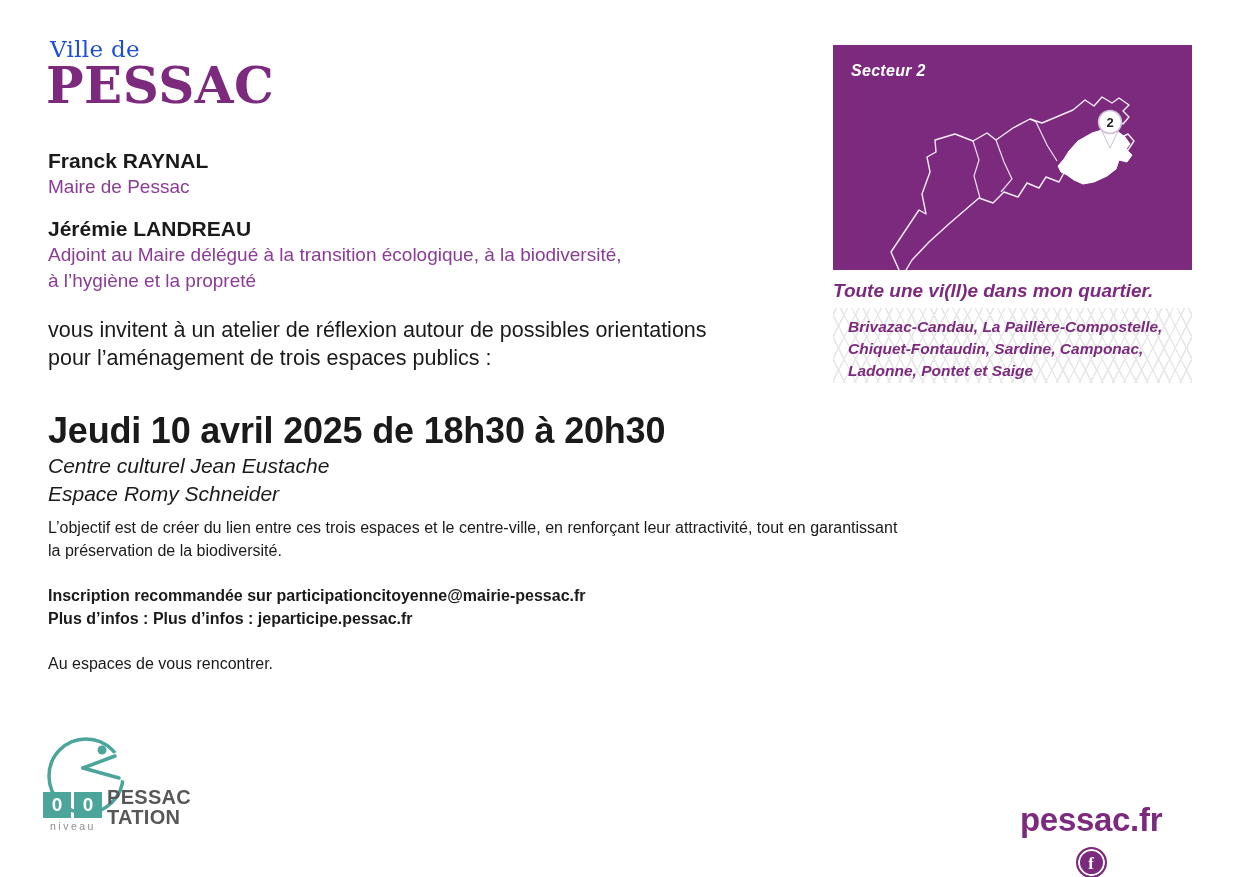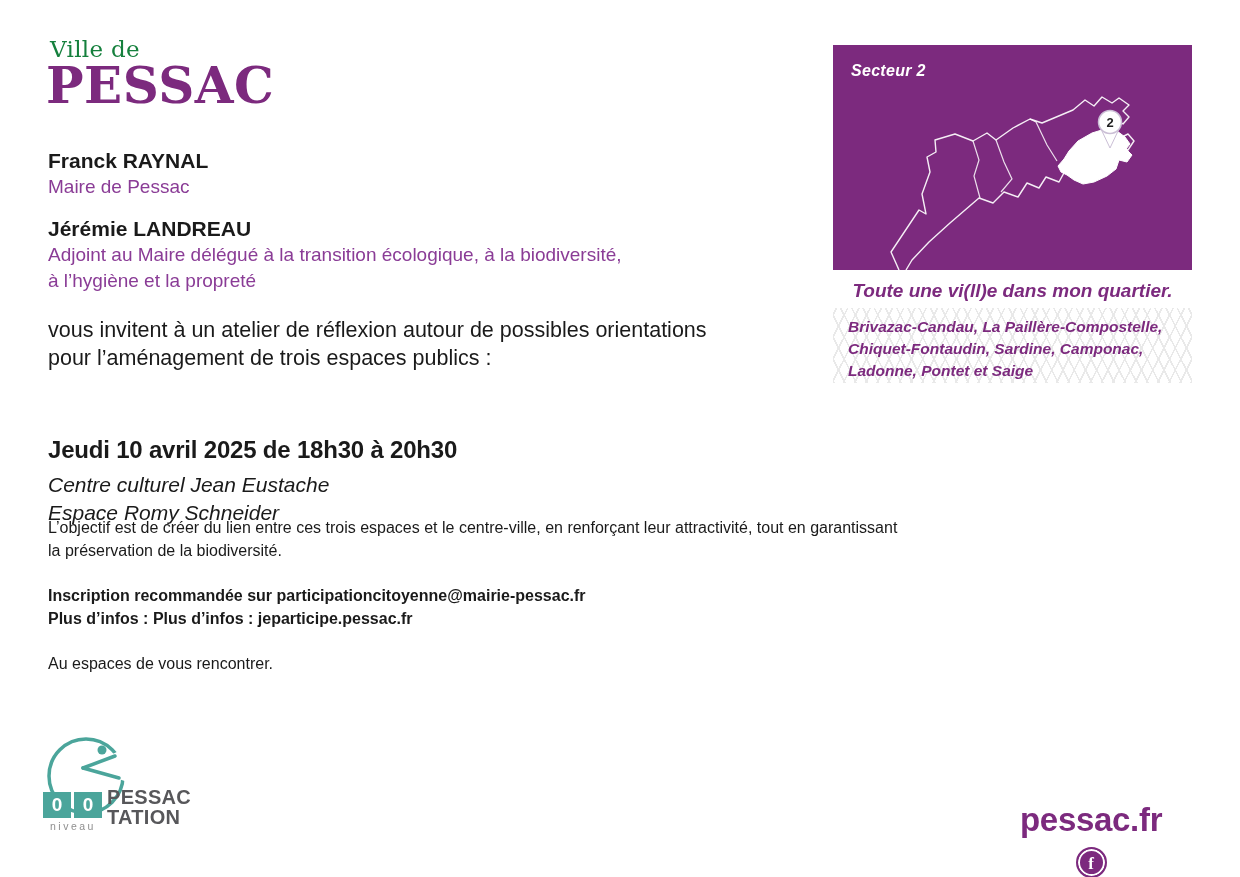--- a/index.html
+++ b/index.html
@@ -3,46 +3,46 @@
 <meta charset="utf-8">
 <style>
   html,body{margin:0;padding:0;background:#ffffff;}
   .canvas{
     position:relative;width:1240px;height:877px;background:#ffffff;overflow:hidden;
     font-family:"Liberation Sans",sans-serif;color:#1a1a1a;
   }
   .abs{position:absolute;}
 
   
-  .logo-top{font-family:"DejaVu Serif",serif;font-size:23px;color:#15803d;margin-left:4px;letter-spacing:.3px;}
+  .logo-top{font-family:"DejaVu Serif",serif;font-size:23px;color:#1d4ed8;margin-left:4px;letter-spacing:.3px;}
   .logo-name{font-family:"DejaVu Serif",serif;font-size:50px;font-weight:700;color:#7C2A7E;letter-spacing:.5px;line-height:.95;}
 
   
   .sig-name{font-size:21px;font-weight:700;line-height:26px;}
   .sig-title{font-size:19px;color:#8A3C96;line-height:26px;}
   .sig-gap{height:16px;}
 
   
   .invite{font-size:21.5px;line-height:28px;white-space:nowrap;}
   .invite .it{font-style:italic;}
 
   
-  .event-date{font-size:24px;font-weight:800;letter-spacing:-.2px;line-height:34px;margin-top:19px;}
+  .event-date{font-size:36px;font-weight:800;letter-spacing:-.2px;line-height:34px;}
   .event-venue{font-size:21px;line-height:28px;margin-top:4px;font-style:italic;}
 
   .small-par{font-size:16px;line-height:23px;white-space:nowrap;}
   .bold{font-weight:700;}
 
   
   .sector-card{left:833px;top:45px;width:359px;height:225px;background:#7C2A7E;}
   .sector-label{position:absolute;left:18px;top:17px;color:#ffffff;font-size:16px;font-weight:700;font-style:italic;letter-spacing:.3px;}
   .map-svg{position:absolute;left:0;top:0;}
 
   
-  .tagline{left:833px;top:280px;width:359px;text-align:center;font-size:19px;font-weight:700;font-style:italic;color:#7C2A7E;white-space:nowrap;}
+  .tagline{left:833px;top:280px;width:359px;font-size:19px;font-weight:700;font-style:italic;color:#7C2A7E;white-space:nowrap;}
 
   
   .hoods{
     left:833px;top:308px;width:359px;height:75px;box-sizing:border-box;padding:8px 0 0 15px;
     background-color:#ffffff;
     background-image:
       repeating-linear-gradient(63deg,#e9e9e9 0 1.6px,transparent 1.6px 10px),
       repeating-linear-gradient(-63deg,#e9e9e9 0 1.6px,transparent 1.6px 10px);
   }
   .hoods div{font-size:15.5px;font-weight:700;font-style:italic;color:#7C2A7E;line-height:22px;white-space:nowrap;}

